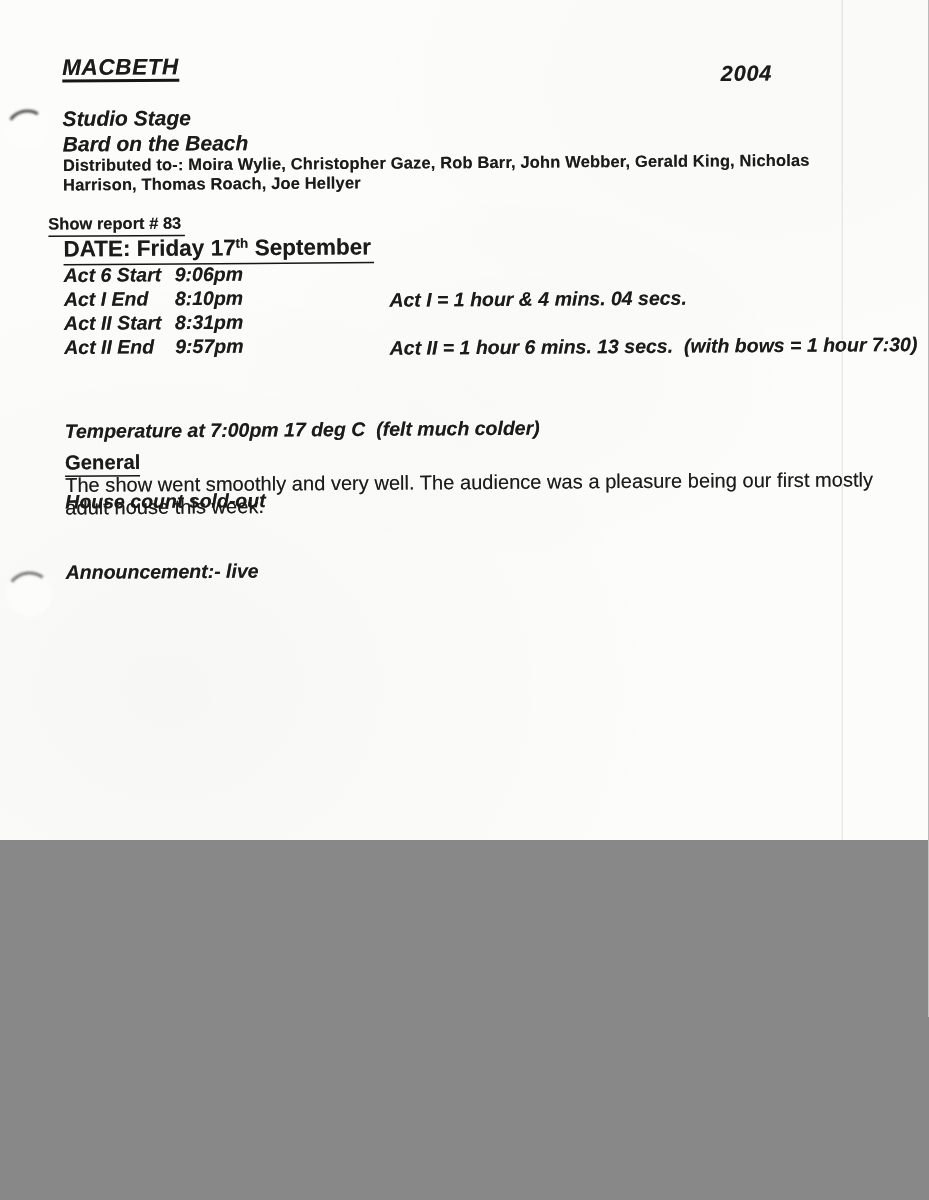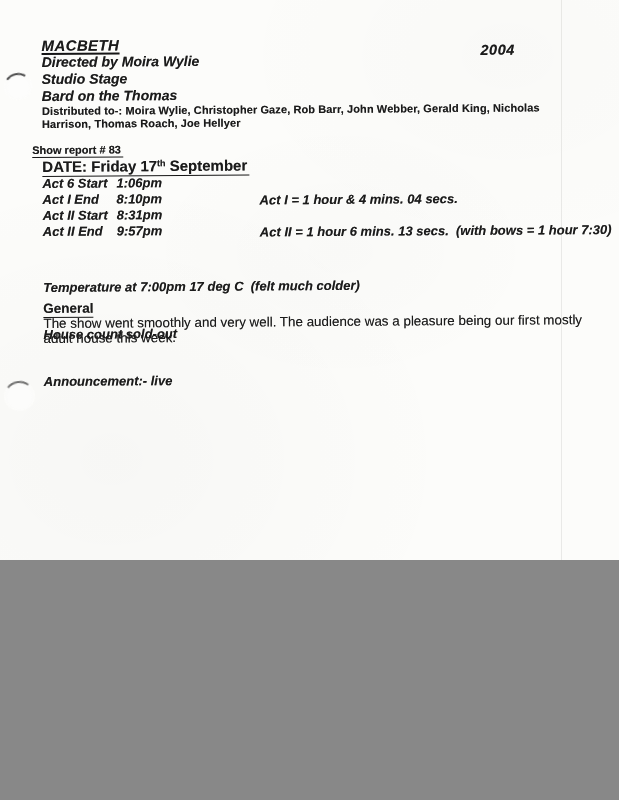--- a/index.html
+++ b/index.html
@@ -145,38 +145,37 @@
 <div class="paper">
 
   <div class="content">
 
     <div class="abs doc-title">
       <span class="u">MACBETH</span>
     </div>
 
     <div class="abs year">2004</div>
 
-    <div class="abs hline directed">Directed by Moira Wylie</div>
     <div class="abs hline venue">Studio Stage</div>
-    <div class="abs hline company">Bard on the Thomas</div>
+    <div class="abs hline company">Bard on the Beach</div>
 
     <div class="abs distribution">Distributed to-: Moira Wylie, Christopher Gaze, Rob Barr, John Webber, Gerald King, Nicholas Harrison, Thomas Roach, Joe Hellyer</div>
 
     <div class="abs show-report">
       <span class="u">Show report # 83</span>
     </div>
 
     <div class="abs date-line">
       <span class="u"><span>DATE: Friday 17</span><sup>th</sup><span> September</span></span>
     </div>
 
     <div class="abs timings">
       <div class="trow">
         <span class="tlabel">Act 6 Start</span>
-        <span class="ttime">1:06pm</span>
+        <span class="ttime">9:06pm</span>
         <span class="tnote"></span>
       </div>
       <div class="trow">
         <span class="tlabel">Act I End</span>
         <span class="ttime">8:10pm</span>
         <span class="tnote">Act I = 1 hour &amp; 4 mins. 04 secs.</span>
       </div>
       <div class="trow">
         <span class="tlabel">Act II Start</span>
         <span class="ttime">8:31pm</span>

